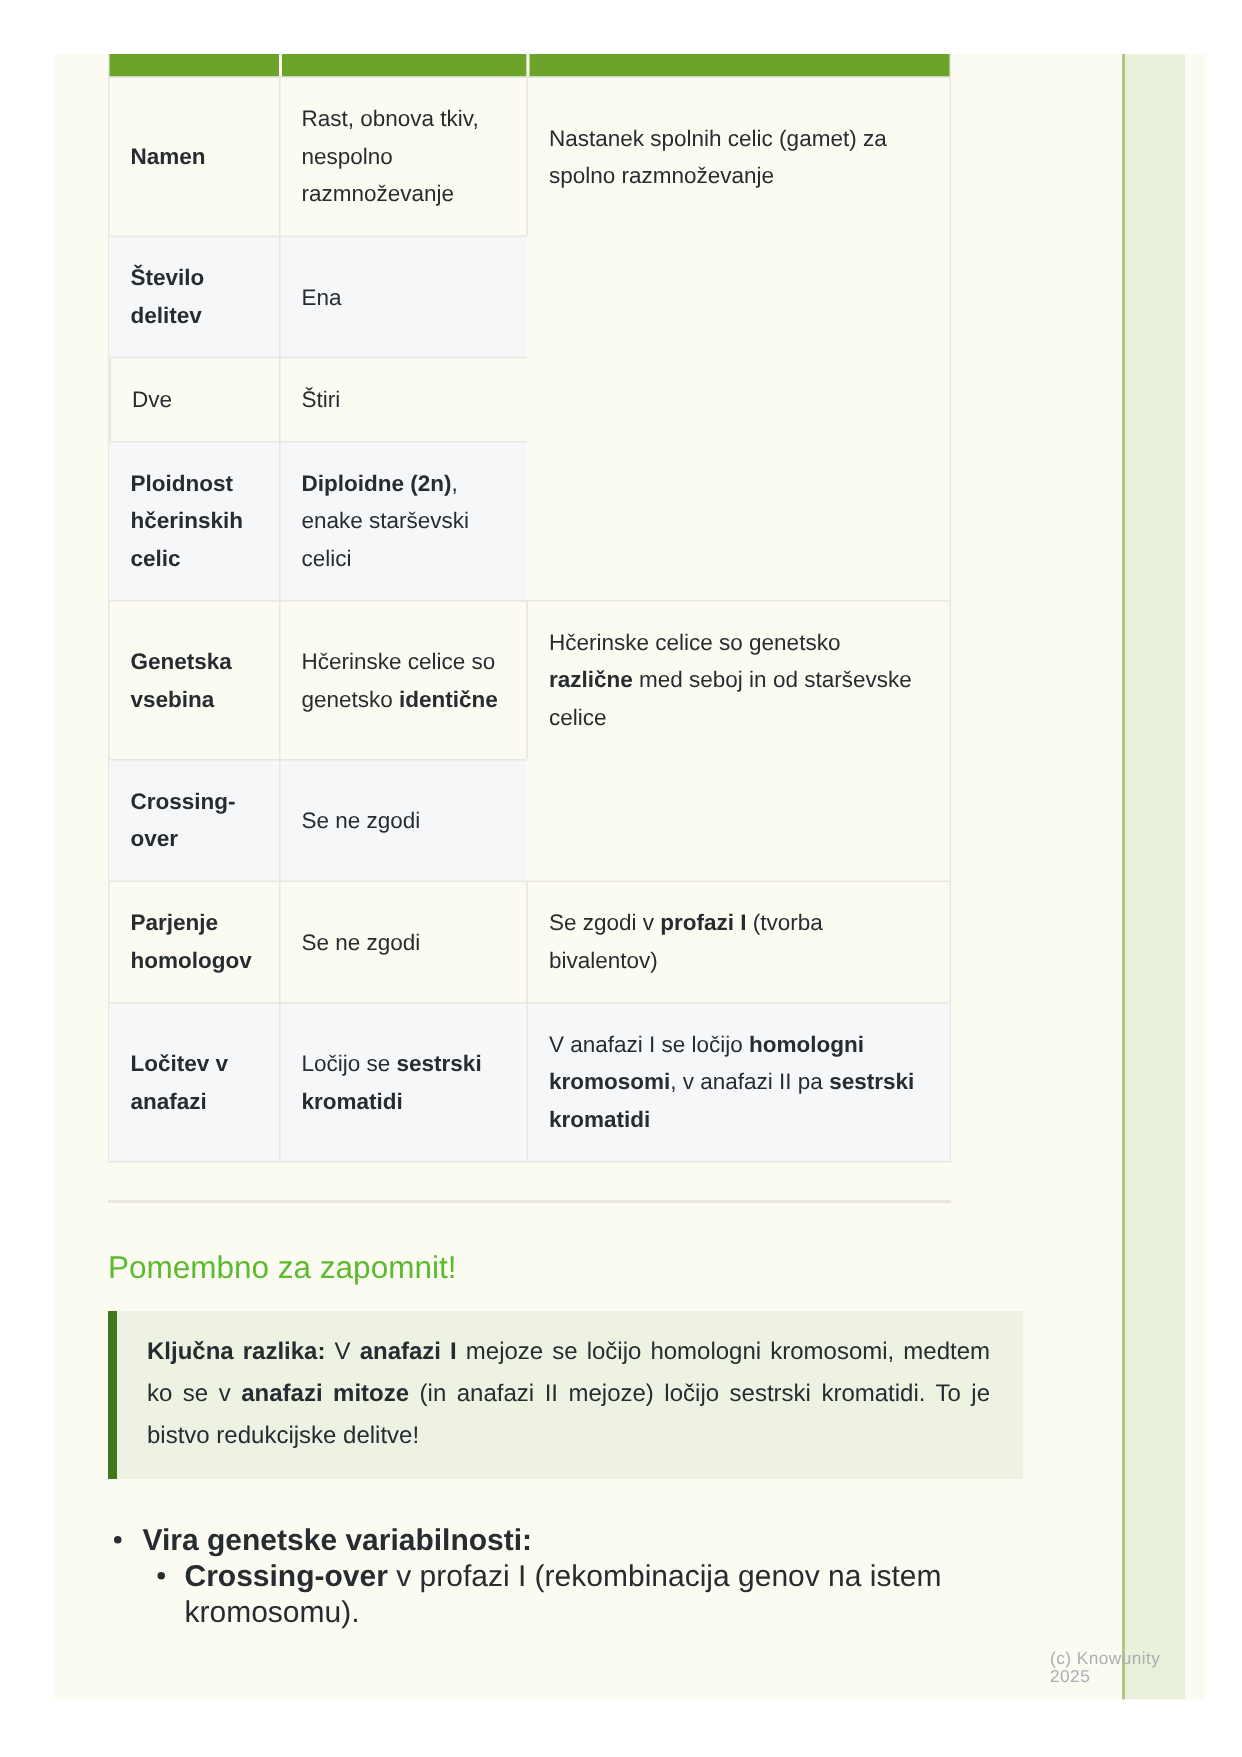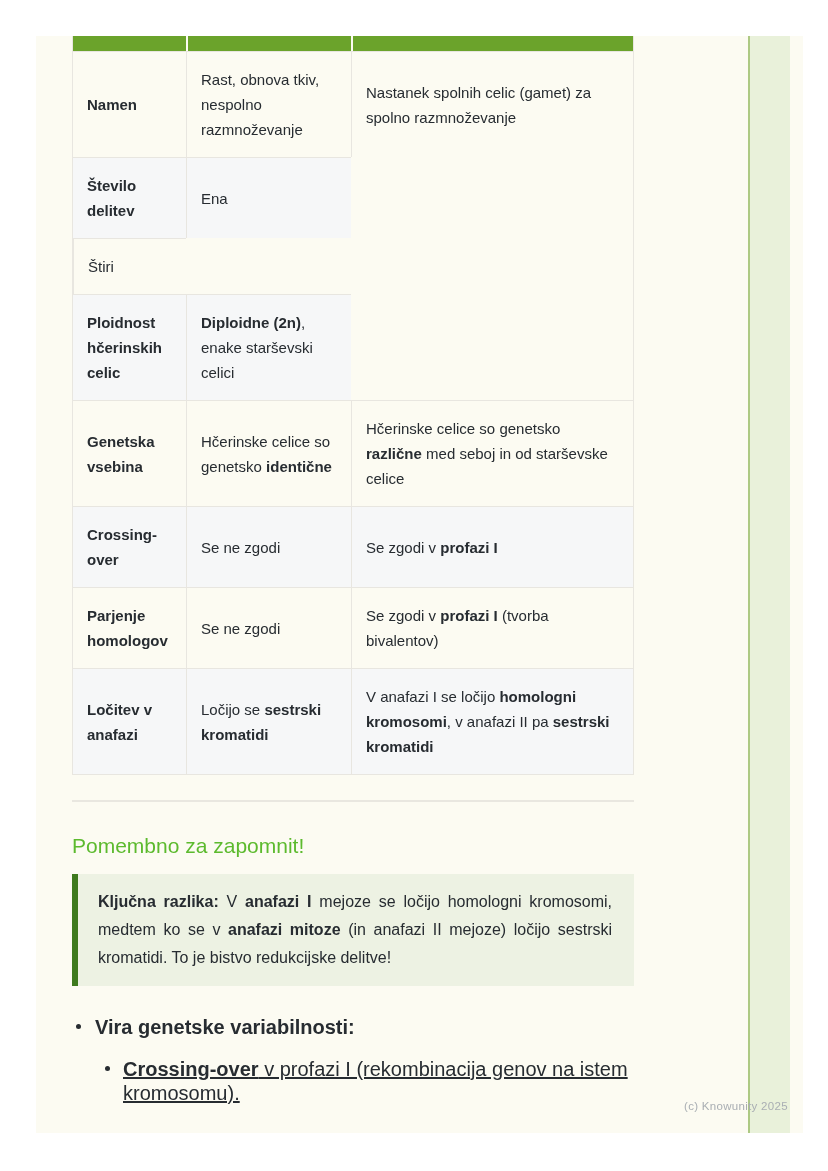--- a/index.html
+++ b/index.html
@@ -26,35 +26,35 @@
   .cell { display:flex; align-items:center; padding:15px 14px; border-top:1px solid var(--border);
           font-size:15px; line-height:25px; }
   .c-mitoza, .c-mejoza { border-left:1px solid var(--border); }
   .label-txt { font-weight:700; }
   .cell b { font-weight:700; }
 
   .divider { margin-top:25px; width:562px; height:2px; background:var(--border2); border:none; }
 
   .heading { margin-top:32px; font-size:21px; font-weight:400; color:var(--heading_green); }
 
-  .callout { margin-top:16px; width:562px; background:var(--callout_bg);
+  .callout { margin-top:16px; width:610px; background:var(--callout_bg);
              border-left:6px solid var(--callout_border); padding:14px 22px 14px 20px; }
   .callout-text { font-size:16px; line-height:28px; text-align:justify; color:var(--text); }
   .callout-text b { font-weight:700; }
 
   .bullets { margin-top:29px; font-size:20px; line-height:24px; }
   .bullet { position:relative; }
   .bullet.l1 { padding-left:23px; }
   .bullet.l1 .dot { position:absolute; left:4px; top:9px; }
-  .bullet.l2 { margin-top:18px; padding-left:51px;text-decoration:underline; }
+  .bullet.l2 { padding-left:51px; }
   .bullet.l2 .dot { position:absolute; left:33px; top:9px; }
   .dot { width:5px; height:5px; border-radius:50%; background:var(--text); display:inline-block; }
   .bullet b { font-weight:700; }
 
-  .watermark { position:absolute; left:648px; top:1064px; z-index:2;
+  .watermark { position:absolute; left:664px; top:1064px; z-index:2;
                font-size:11.5px; letter-spacing:0.3px; color:var(--watermark); }
 </style>
 </head>
 <body>
 
 <div class="canvas">
   <div class="page">
     <div class="stripe"></div>
 
     <div class="content">
@@ -81,20 +81,23 @@
   <div class="trow">
     <div class="cell c-label">
                 <div class="txt label-txt">Število delitev</div>
               </div>
     <div class="cell c-mitoza">
                 <div class="txt"><span>Ena</span></div>
               </div>
   </div>
 
   <div class="trow">
+    <div class="cell c-mitoza">
+                <div class="txt"><span>Dve</span></div>
+              </div>
     <div class="cell c-mejoza">
                 <div class="txt"><span>Štiri</span></div>
               </div>
   </div>
 
   <div class="trow">
     <div class="cell c-label">
                 <div class="txt label-txt">Ploidnost hčerinskih celic</div>
               </div>
     <div class="cell c-mitoza">
@@ -113,23 +116,20 @@
                 <div class="txt"><span>Hčerinske celice so genetsko </span><b>različne</b><span> med seboj in od starševske celice</span></div>
               </div>
   </div>
 
   <div class="trow">
     <div class="cell c-label">
                 <div class="txt label-txt">Crossing-over</div>
               </div>
     <div class="cell c-mitoza">
                 <div class="txt"><span>Se ne zgodi</span></div>
-              </div>
-    <div class="cell c-mejoza">
-                <div class="txt"><span>Se zgodi v </span><b>profazi I</b></div>
               </div>
   </div>
 
   <div class="trow">
     <div class="cell c-label">
                 <div class="txt label-txt">Parjenje homologov</div>
               </div>
     <div class="cell c-mitoza">
                 <div class="txt"><span>Se ne zgodi</span></div>
               </div>

